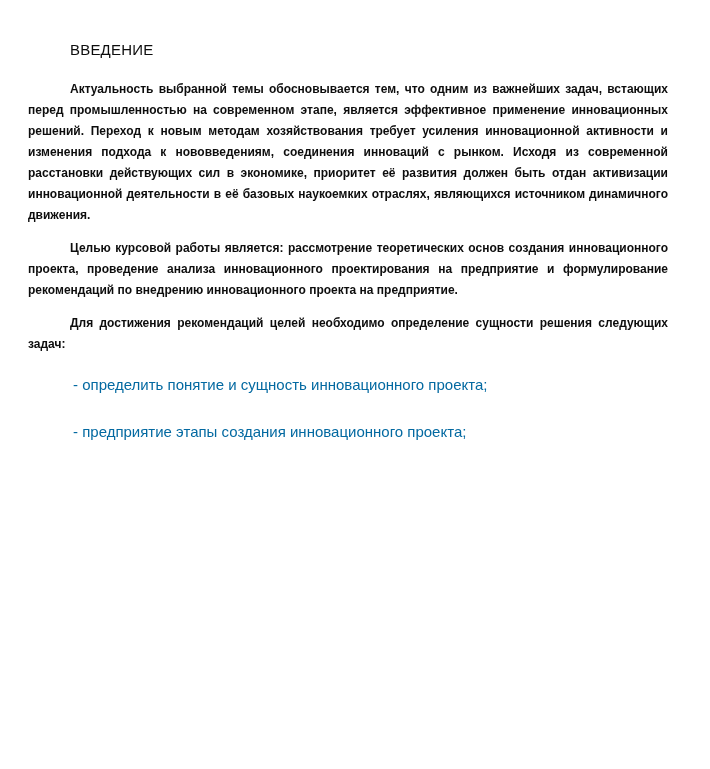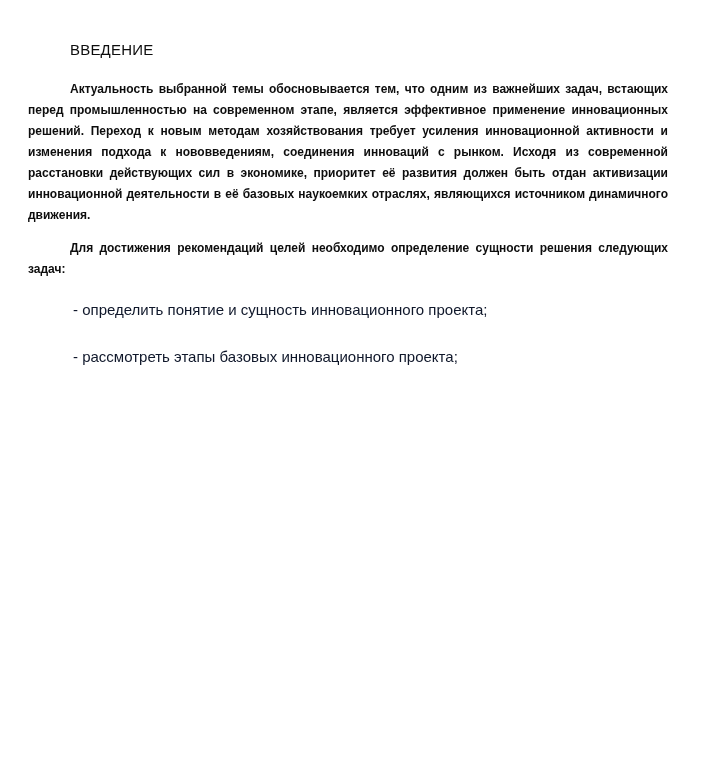--- a/index.html
+++ b/index.html
@@ -68,21 +68,21 @@
   }
 
   p.listitem {
     font-size: 15px;
     line-height: 35px;
     text-align: justify;
     text-justify: inter-word;
     text-indent: 45px;      
     margin: 0;
     padding: 0;
-    color: #0f172a;
+    color: #0369a1;
   }
 
   p.para + p.listitem,
   p.listitem + p.listitem {
     margin-top: 12px;
   }
 
   
   .clip-bottom {
     overflow: hidden;
@@ -91,22 +91,23 @@
 </head>
 <body>
 
 <div class="page clip-bottom">
   <div class="doc-body">
 
     <div class="heading">ВВЕДЕНИЕ</div>
 
     <p class="para">Актуальность выбранной темы обосновывается тем, что одним из важнейших задач, встающих перед промышленностью на современном этапе, является эффективное применение инновационных решений. Переход к новым методам хозяйствования требует усиления инновационной активности и изменения подхода к нововведениям, соединения инноваций с рынком. Исходя из современной расстановки действующих сил в экономике, приоритет её развития должен быть отдан активизации инновационной деятельности в её базовых наукоемких отраслях, являющихся источником динамичного движения.</p>
 
+    <p class="para">Целью курсовой работы является: рассмотрение теоретических основ создания инновационного проекта, проведение анализа инновационного проектирования на предприятие и формулирование рекомендаций по внедрению инновационного проекта на предприятие.</p>
 
     <p class="para">Для достижения рекомендаций целей необходимо определение сущности решения следующих задач:</p>
 
     <p class="listitem">- определить понятие и сущность инновационного проекта;</p>
 
-    <p class="listitem">- рассмотреть этапы базовых инновационного проекта;</p>
+    <p class="listitem">- предприятие этапы создания инновационного проекта;</p>
 
 
   </div>
 </div>
 
 </body></html>

